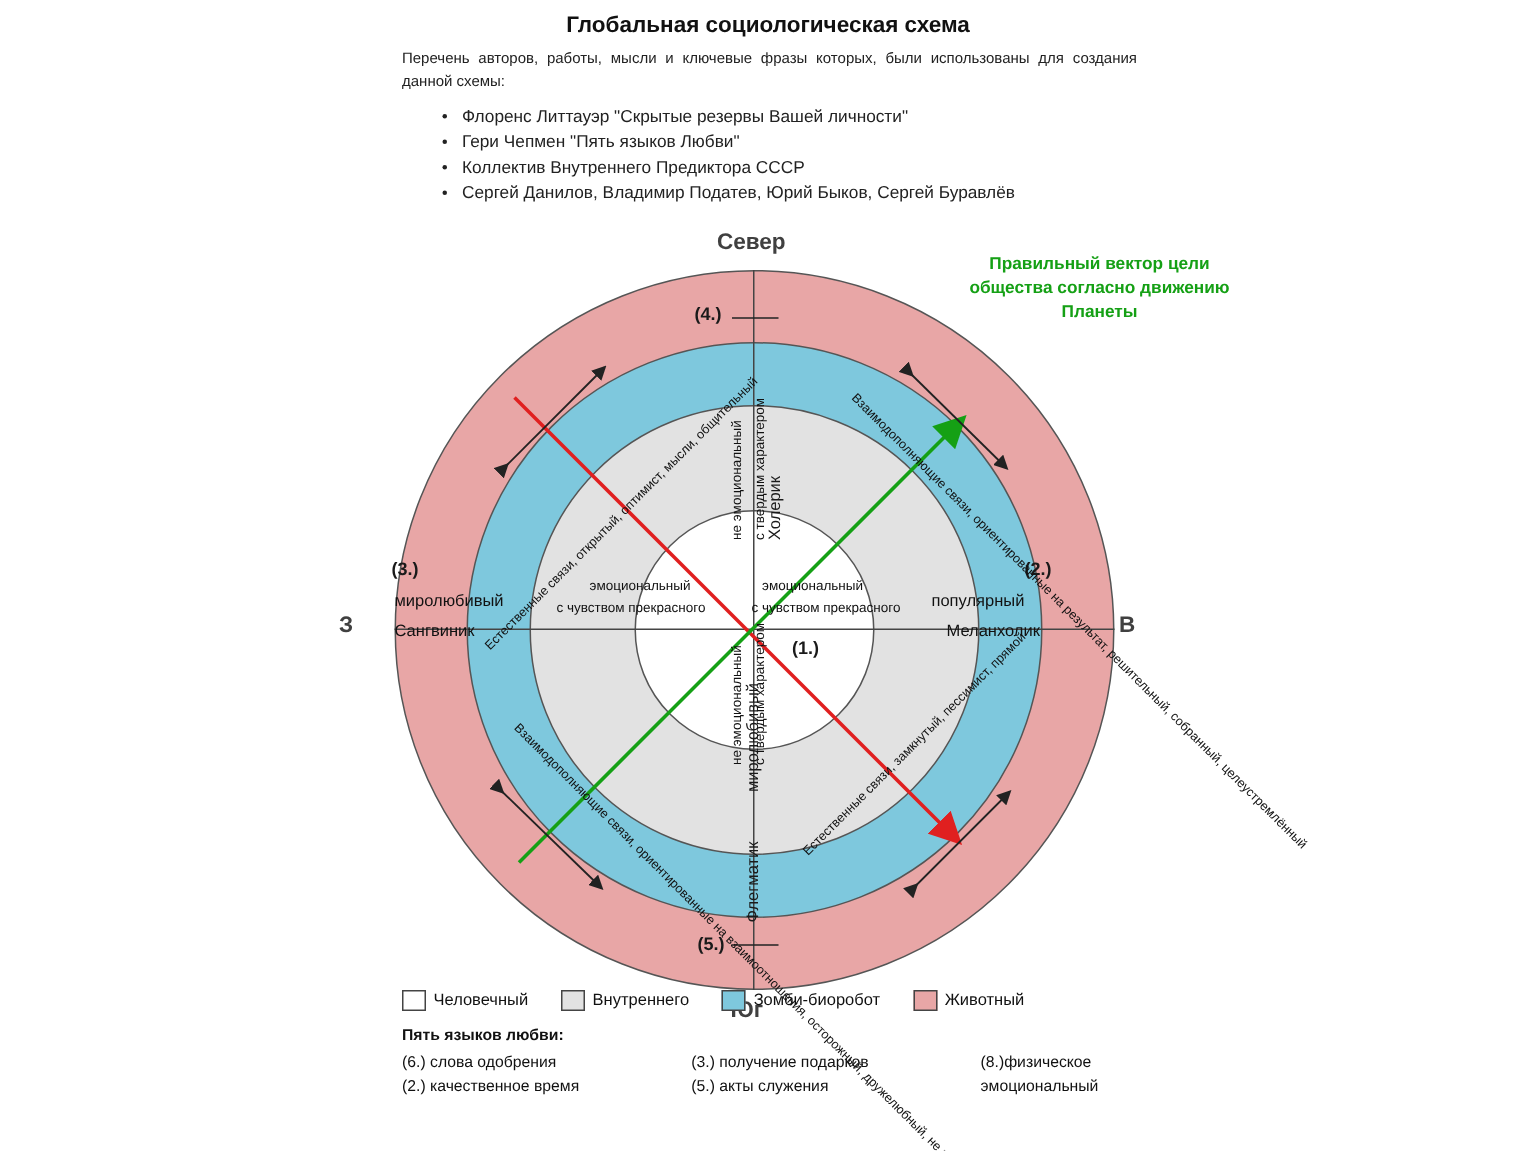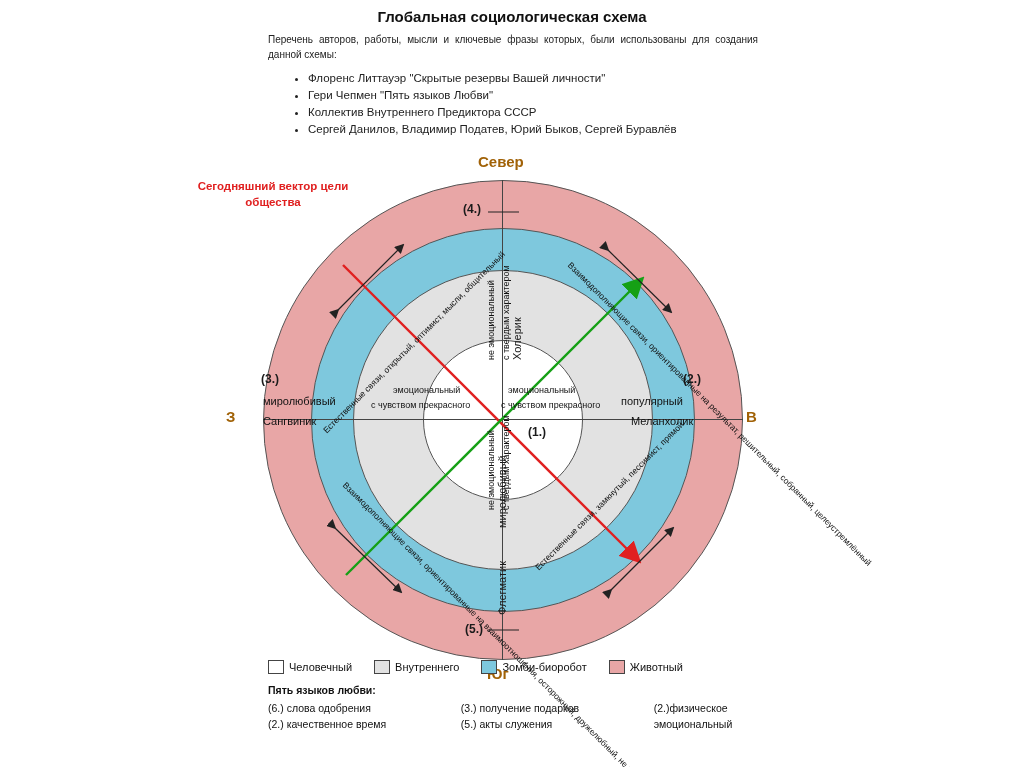--- a/index.html
+++ b/index.html
@@ -26,21 +26,21 @@
   .diagram{position:absolute;left:243px;top:160px;width:540px;width:540px;height:520px;}
   .circle{position:absolute;border-radius:50%;box-sizing:border-box;}
   .c-outer{left:20px;top:20px;width:480px;height:480px;background:#e8a6a6;border:1px solid #555;}
   .c-blue{left:68px;top:68px;width:384px;height:384px;background:#7ec8dd;border:1px solid #555;}
   .c-grey{left:110px;top:110px;width:300px;height:300px;background:#e2e2e2;border:1px solid #555;}
   .c-white{left:180px;top:180px;width:160px;height:160px;background:#ffffff;border:1px solid #555;}
 
   .axis-h{position:absolute;left:20px;top:259px;width:480px;height:1px;background:#444;}
   .axis-v{position:absolute;left:259px;top:20px;width:1px;height:480px;background:#444;}
 
-  .lbl{position:absolute;font-size:11px;color:#a16207;}
+  .lbl{position:absolute;font-size:11px;color:#404040;}
   .lbl-north{left:235px;top:-7px;font-size:15px;font-weight:bold;}
   .lbl-south{left:244px;top:505px;font-size:15px;font-weight:bold;}
   .lbl-west{left:-17px;top:248px;font-size:15px;font-weight:bold;}
   .lbl-east{left:503px;top:248px;font-size:15px;font-weight:bold;}
 
   .q{position:absolute;font-size:12px;font-weight:bold;}
   .q4{left:220px;top:42px;}
   .q3{left:18px;top:212px;}
   .q2{left:440px;top:212px;}
   .q1{left:285px;top:265px;}
@@ -172,21 +172,21 @@
   <div class="inner-lbl il-v1">не эмоциональный</div>
   <div class="inner-lbl il-v2">с твердым характером</div>
   <div class="inner-lbl il-v3">не эмоциональный</div>
   <div class="inner-lbl il-v4">с твердым характером</div>
 
   <div class="diag-text dt-nw">Естественные связи, открытый, оптимист, мысли, общительный</div>
   <div class="diag-text dt-ne">Взаимодополняющие связи, ориентированные на результат, решительный, собранный, целеустремлённый</div>
   <div class="diag-text dt-sw">Взаимодополняющие связи, ориентированные на взаимоотношения, осторожный, дружелюбный, не целеустремлённый</div>
   <div class="diag-text dt-se">Естественные связи, замкнутый, пессимист, прямой</div>
 
-  <div class="vec-label vec-red">Сегодняшний вектор цели общества</div>
+  <div class="vec-label vec-green">Правильный вектор цели общества согласно движению Планеты</div>
 </div>
 
 <div class="legend">
   <div class="legend-row">
     <span class="legend-item">
       <span class="sw" style="background:#ffffff"></span>
       <span>Человечный</span>
     </span>
     <span class="legend-item">
       <span class="sw" style="background:#e2e2e2"></span>
@@ -208,17 +208,17 @@
   <div class="love-grid">
     <div class="love-col" style="width:180px">
       <div>(6.) слова одобрения</div>
       <div>(2.) качественное время</div>
     </div>
     <div class="love-col" style="width:180px">
       <div>(3.) получение подарков</div>
       <div>(5.) акты служения</div>
     </div>
     <div class="love-col" style="width:160px">
-      <div>(2.)физическое</div>
+      <div>(8.)физическое</div>
       <div>эмоциональный</div>
     </div>
   </div>
 </div>
 
 </body></html>

